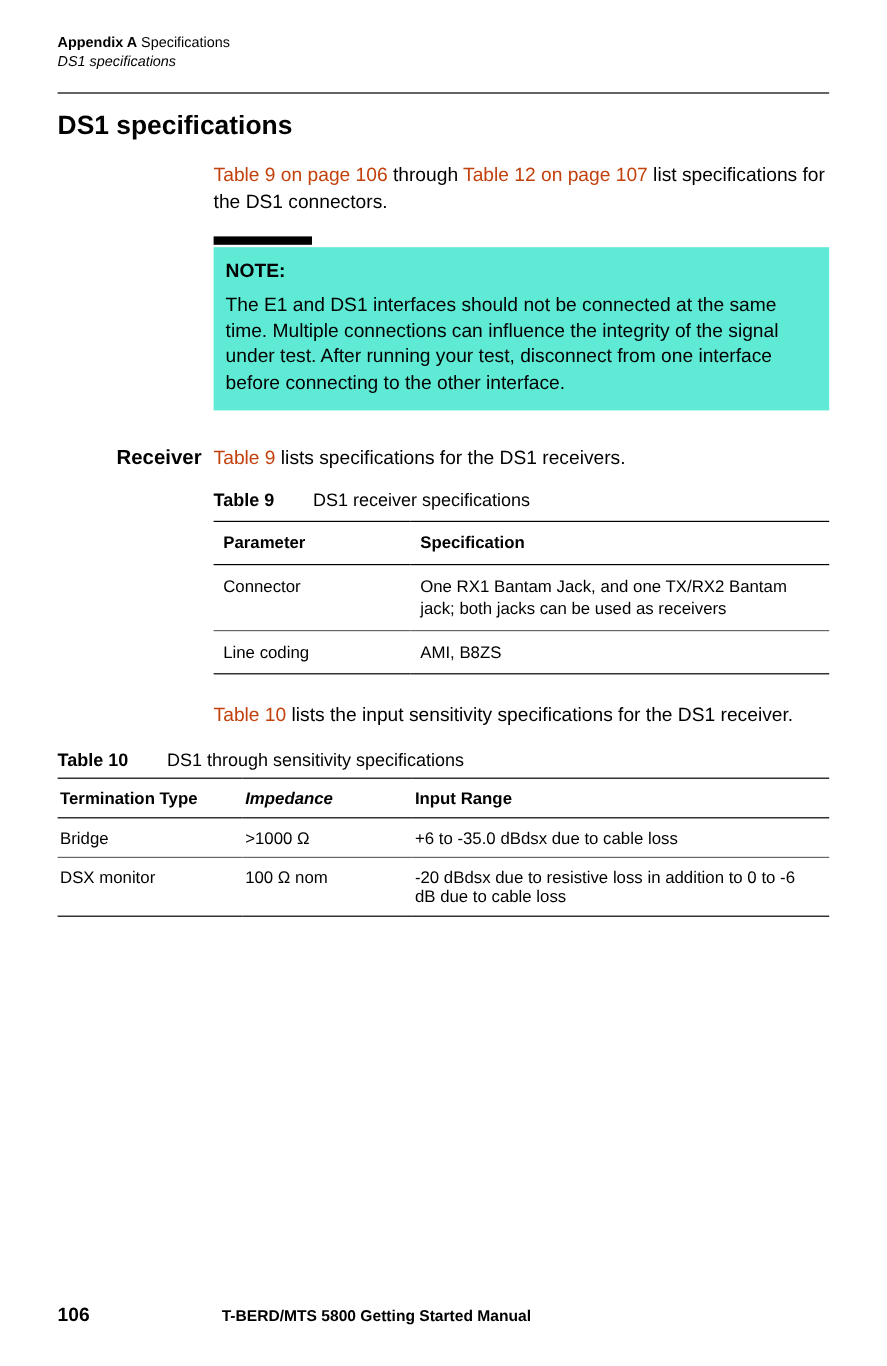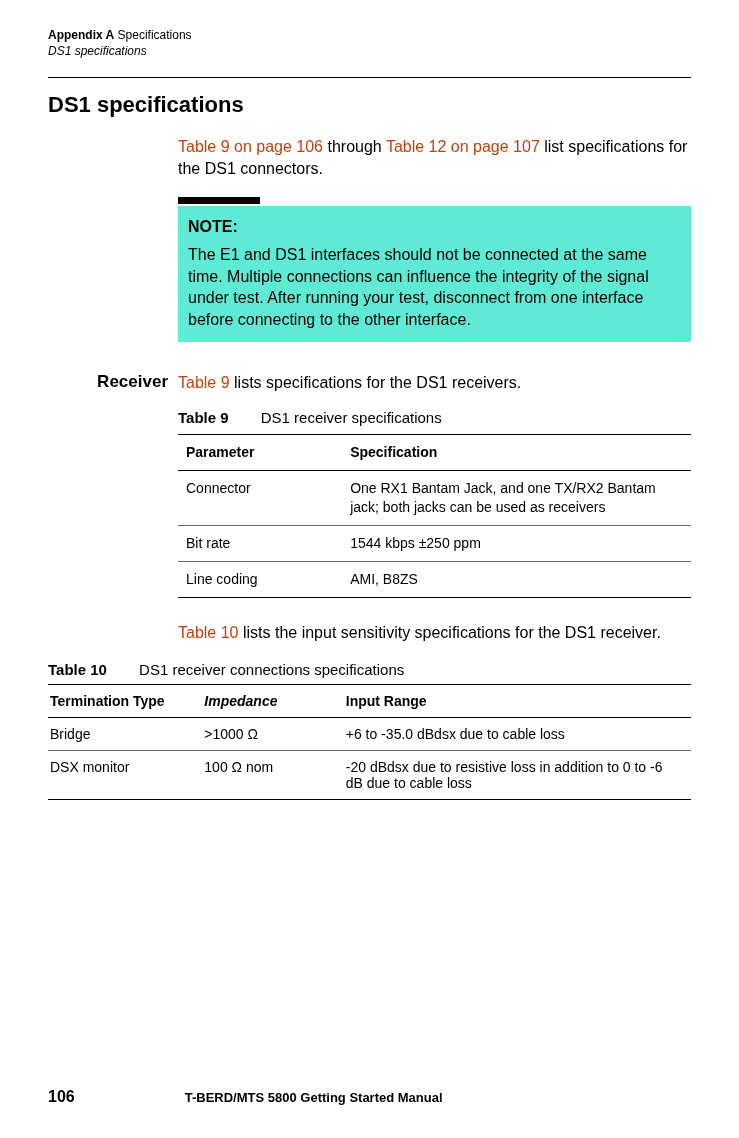--- a/index.html
+++ b/index.html
@@ -209,40 +209,36 @@
           <th class="col-param">Parameter</th>
           <th>Specification</th>
         </tr>
       </thead>
       <tbody>
         <tr>
           <td>Connector</td>
           <td>One RX1 Bantam Jack, and one TX/RX2 Bantam jack; both jacks can be used as receivers</td>
         </tr>
         <tr>
-          <td>Bit rate</td>
-          <td>1544 kbps ±250 ppm</td>
-        </tr>
-        <tr>
           <td>Line coding</td>
           <td>AMI, B8ZS</td>
         </tr>
       </tbody>
     </table>
 
     <div class="para-after-table">
       <span class="link">Table 10</span><span> lists the input sensitivity specifications for the DS1 receiver.</span>
     </div>
   </div>
 </div>
 
 <div class="table10-section">
   <div class="table-caption">
     <span class="table-caption-label">Table 10</span>
-    <span>DS1 receiver connections specifications</span>
+    <span>DS1 through sensitivity specifications</span>
   </div>
 
   <table class="table10">
     <thead>
       <tr>
         <th class="col-term">Termination Type</th>
         <th class="col-imp">Impedance</th>
         <th class="col-range">Input Range</th>
       </tr>
     </thead>

